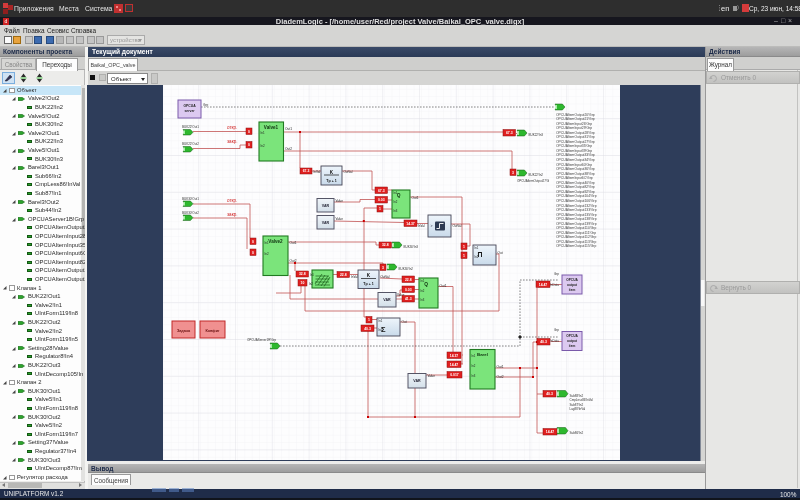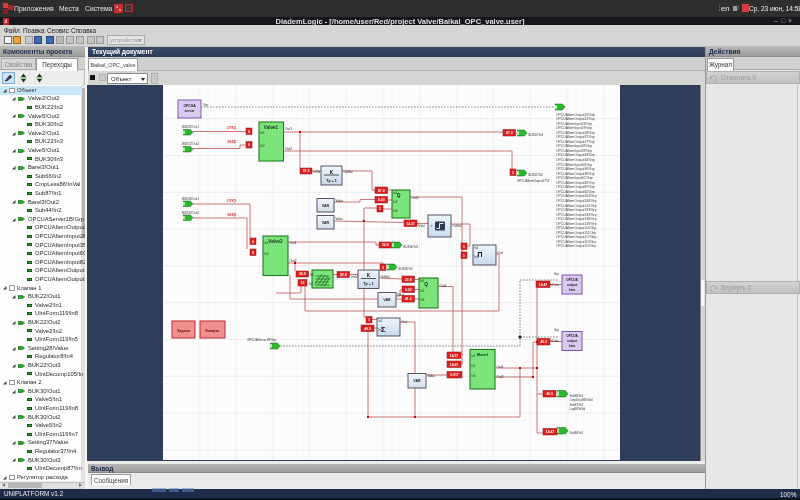--- a/index.html
+++ b/index.html
@@ -21,21 +21,21 @@
 <div class="a" style="left:119px;top:8.5px;width:2px;height:2px;background:#e88;"></div>
 <div class="a" style="left:125px;top:4px;width:8px;height:8px;border:1px solid #c03030;background:#3a3a3a;"></div>
 <div class="a" style="left:716px;top:4px;color:#bbb;font-size:7px;">⋮</div>
 <div class="a" style="left:721px;top:4px;color:#eee;font-size:7.5px;">en</div>
 <div class="a" style="left:733px;top:5.5px;width:4px;height:5px;background:#999;"></div>
 <div class="a" style="left:737px;top:4px;color:#999;font-size:6px;">)</div>
 <div class="a" style="left:742px;top:4px;width:7px;height:8px;background:#d43b3b;"></div>
 <div class="a" style="left:749px;top:4.5px;color:#eee;font-size:6.5px;white-space:nowrap;">Ср, 23 июн, 14:58</div>
 <div class="a" style="left:0;top:17px;width:800px;height:8px;background:#16161e;"></div>
 <div class="a" style="left:3px;top:17.5px;width:6px;height:7px;background:#c22;color:#fff;font-size:5px;line-height:7px;text-align:center;">d</div>
-<div class="a" style="left:0;top:16.5px;width:800px;height:8px;color:#e0e0e0;font-weight:bold;font-size:7.5px;line-height:9px;text-align:center;">DiademLogic - [/home/user/Red/project Valve/Baikal_OPC_valve.user]</div>
+<div class="a" style="left:0;top:16.5px;width:800px;height:8px;color:#e0e0e0;font-weight:bold;font-size:7.5px;line-height:9px;text-align:center;">DiademLogic - [/home/user/Red/project Valve/Baikal_OPC_valve.digx]</div>
 <div class="a" style="left:774px;top:17px;color:#aaa;font-size:7px;line-height:8px;letter-spacing:3px;">–□×</div>
 <div class="a" style="left:0;top:25px;width:800px;height:8px;background:#d5d5d3;"></div>
 <div class="a" style="left:4px;top:26.5px;color:#222;font-size:6.4px;">Файл</div>
 <div class="a" style="left:23px;top:26.5px;color:#222;font-size:6.4px;">Правка</div>
 <div class="a" style="left:47px;top:26.5px;color:#222;font-size:6.4px;">Сервис</div>
 <div class="a" style="left:71px;top:26.5px;color:#222;font-size:6.4px;">Справка</div>
 <div class="a" style="left:0;top:33px;width:800px;height:14px;background:#d5d5d3;border-bottom:1px solid #bcbcba;"></div>
 <div class="a" style="left:4px;top:36px;width:8px;height:8px;background:#fcfcfc;border:1px solid #666;"></div>
 <div class="a" style="left:13px;top:36px;width:8px;height:8px;background:#e8a33d;border:1px solid #a06a10;"></div>
 <div class="a" style="left:25px;top:36px;width:8px;height:8px;background:#c8c8c8;border:1px solid #999;"></div>

